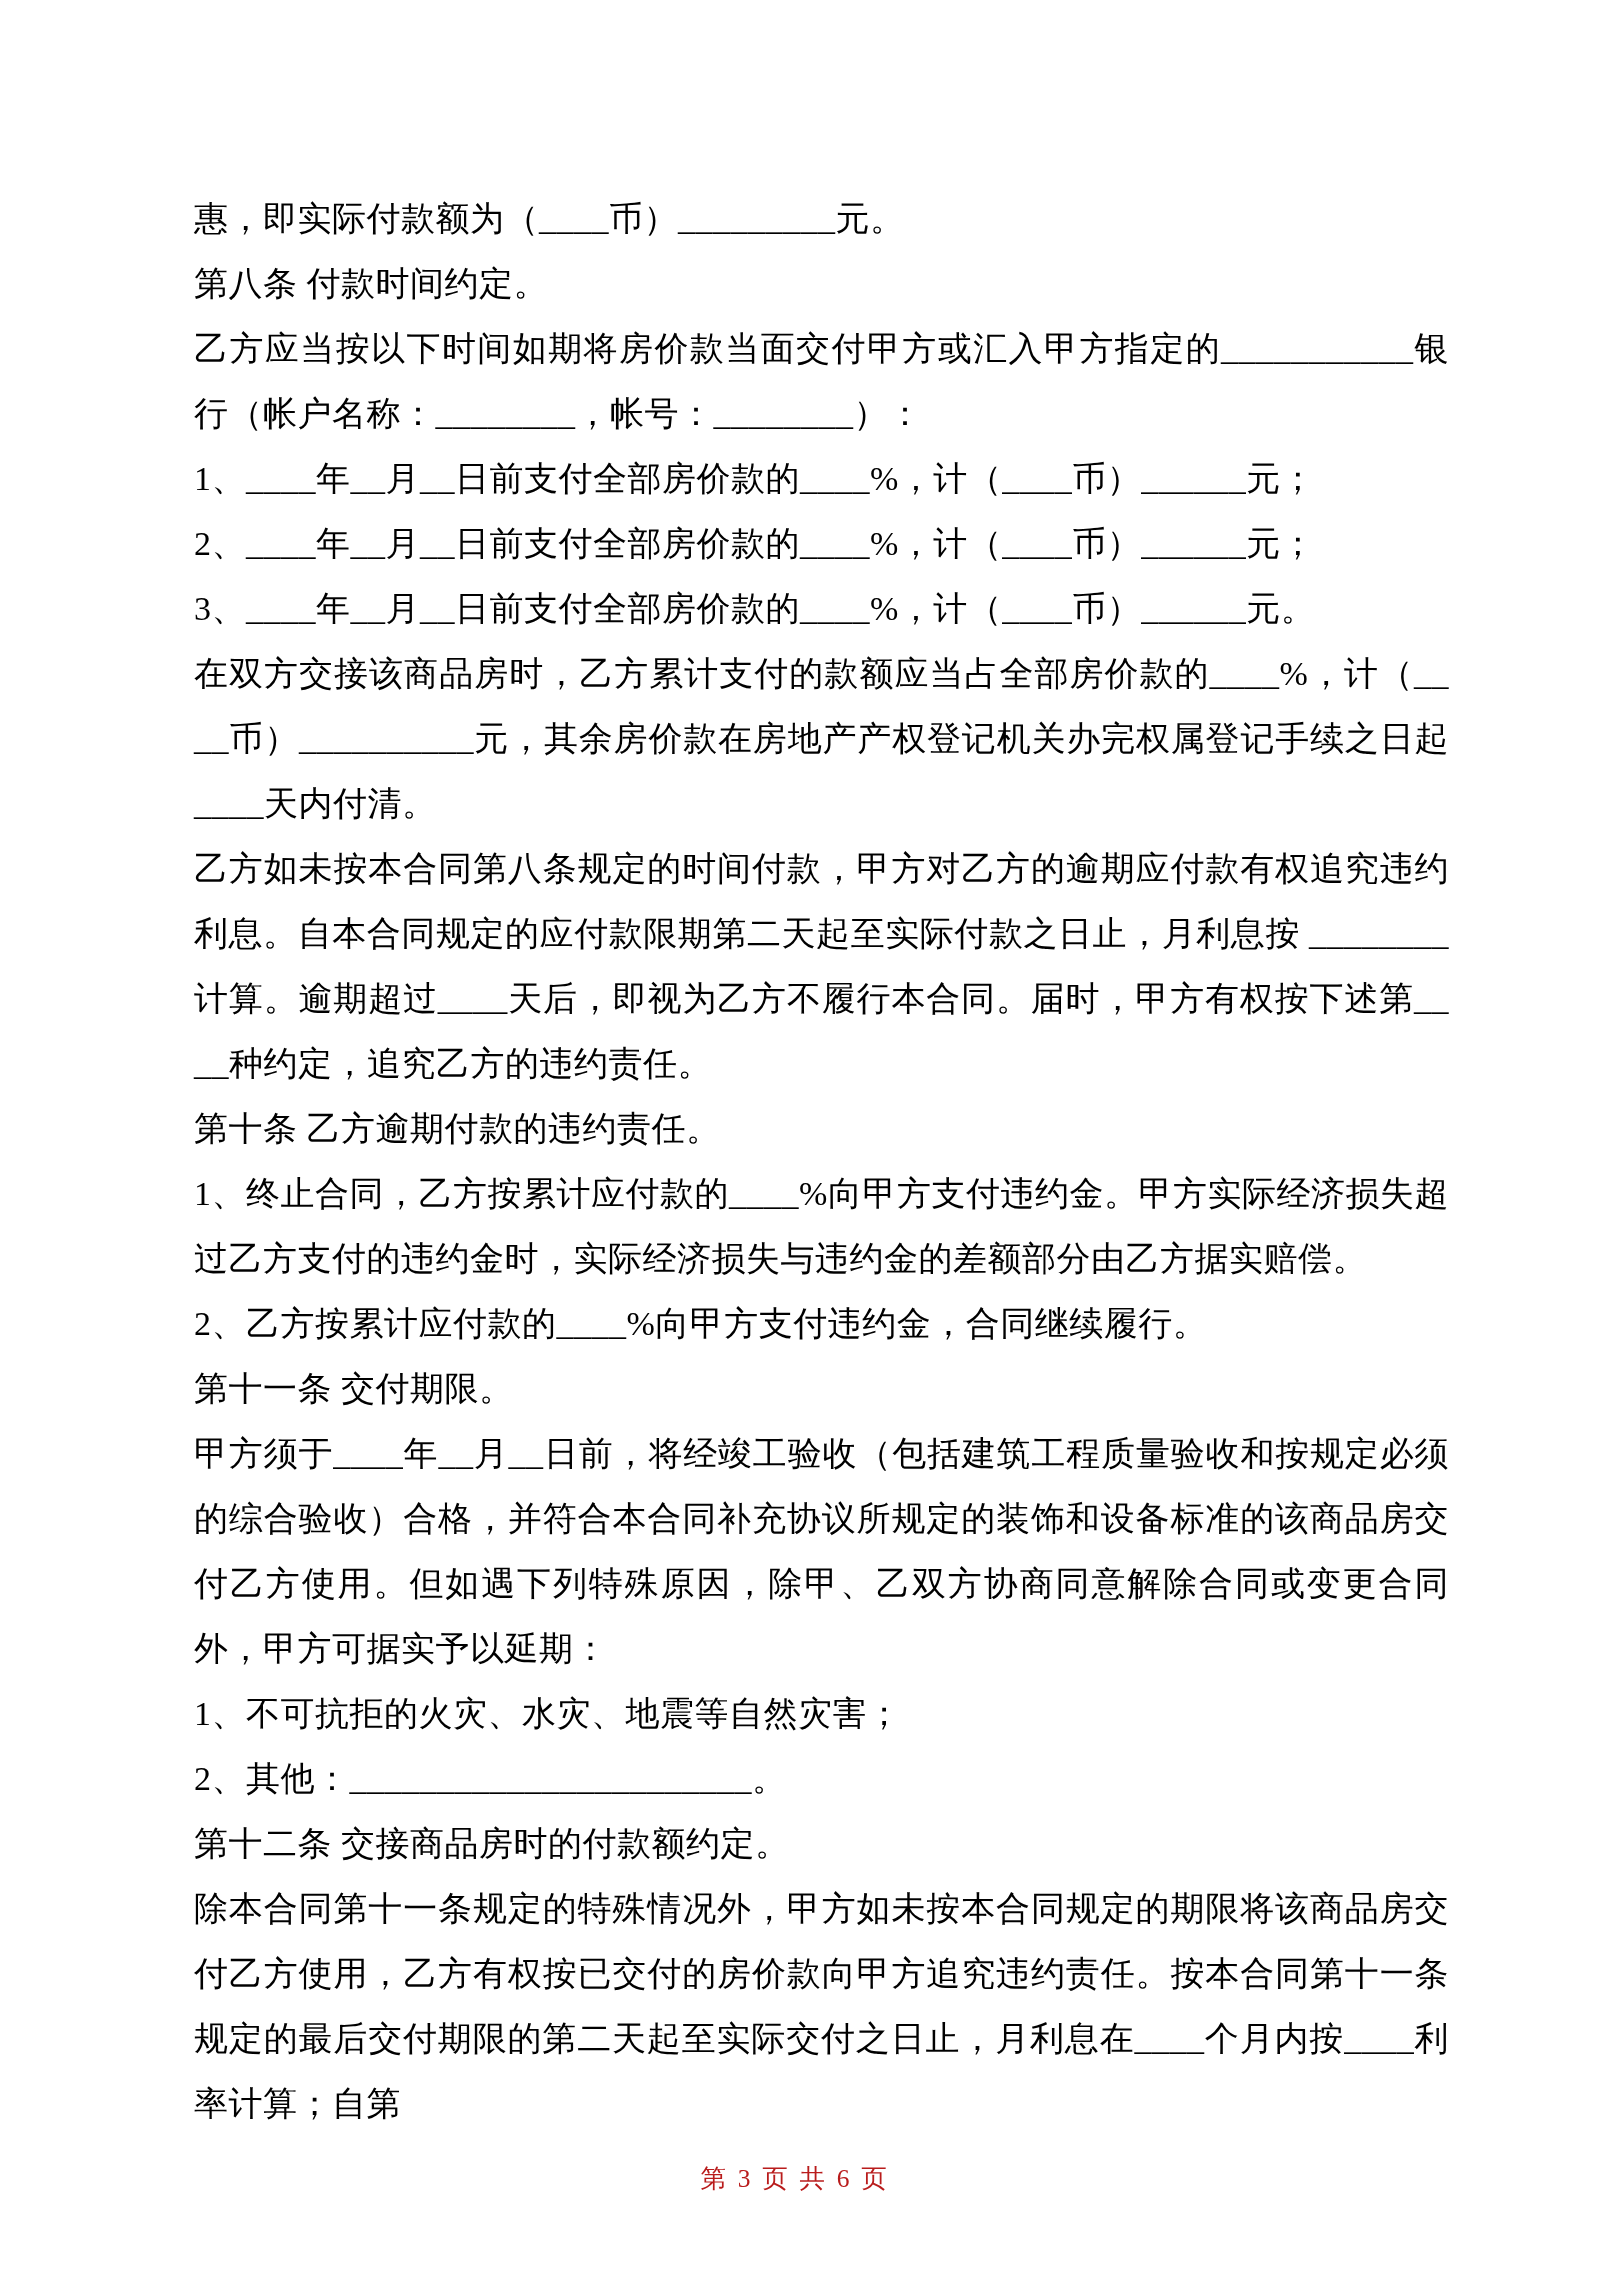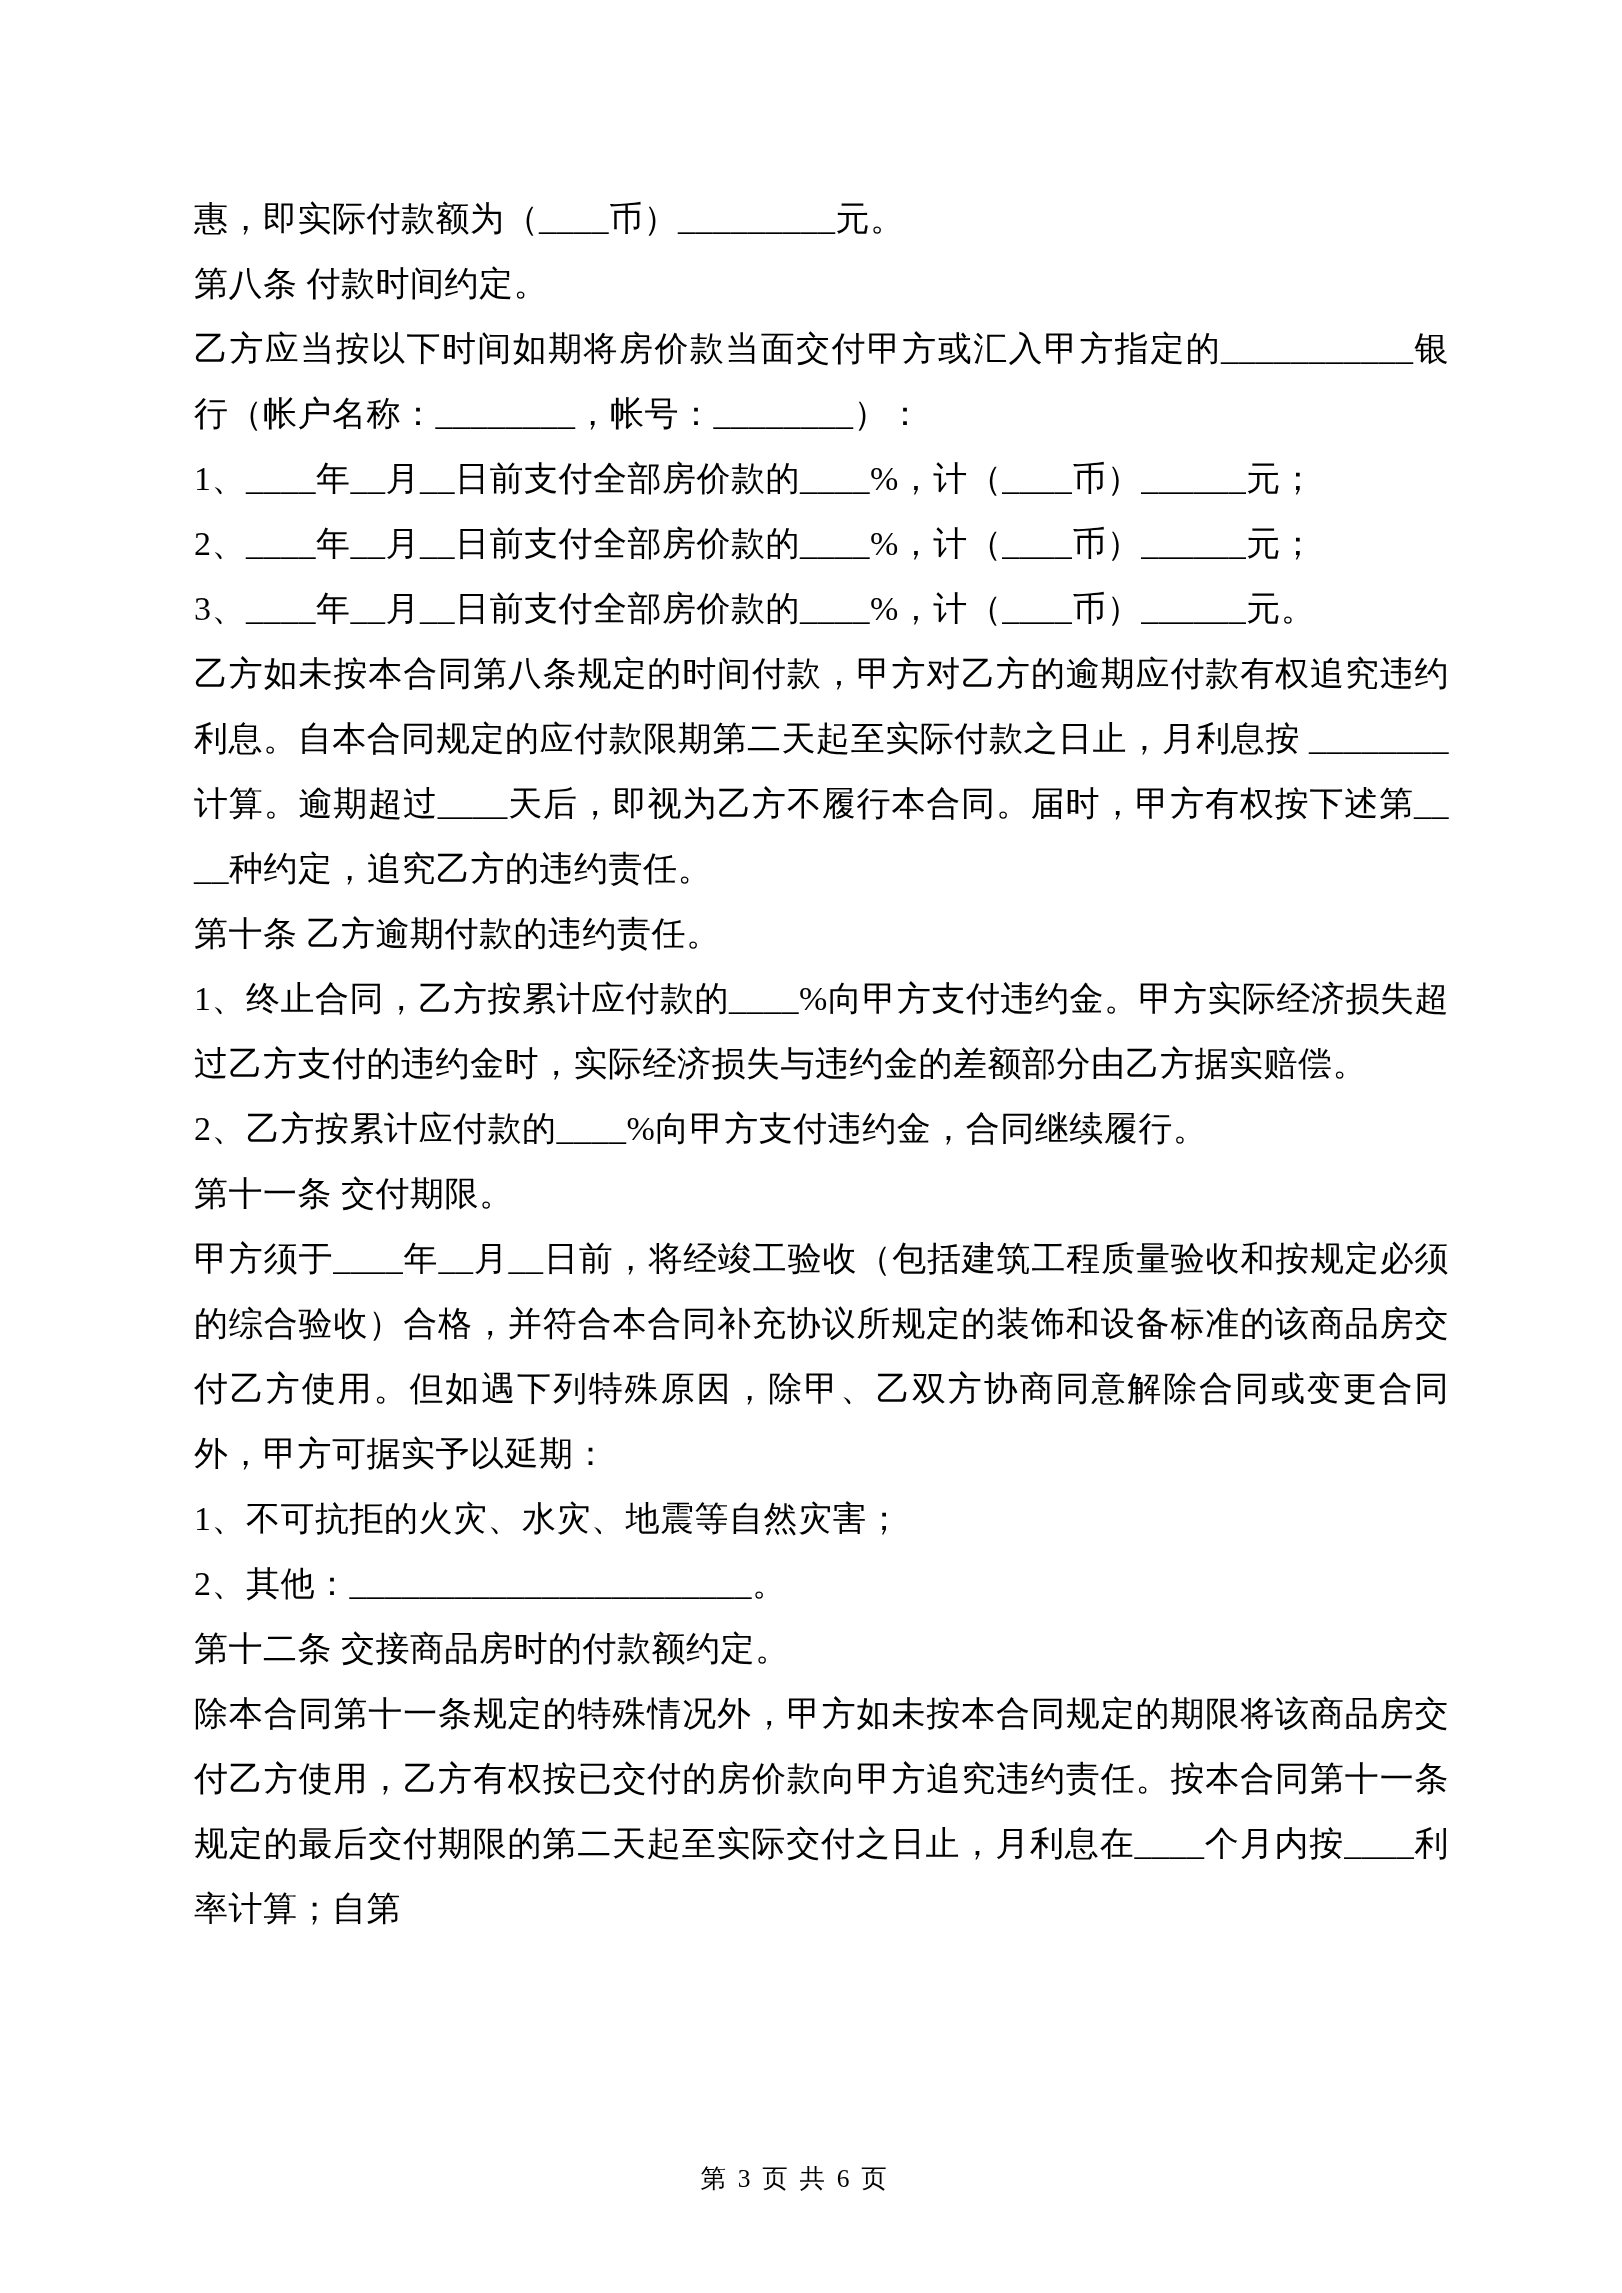--- a/index.html
+++ b/index.html
@@ -32,34 +32,35 @@
     margin: 0;
   }
   .footer {
     position: absolute;
     bottom: 98px;
     left: 0;
     width: 100%;
     text-align: center;
     font-size: 25.5px;
     letter-spacing: 2.7px;
-    color: #000000;
+    color: #b91c1c;
   }
 </style>
 </head>
 <body>
 
 <div class="page">
   <div class="content">
     <p class="para">惠，即实际付款额为（____币）_________元。</p>
     <p class="para">第八条  付款时间约定。</p>
     <p class="para">乙方应当按以下时间如期将房价款当面交付甲方或汇入甲方指定的___________银行（帐户名称：________，帐号：________）：</p>
     <p class="para">1、____年__月__日前支付全部房价款的____%，计（____币）______元；</p>
     <p class="para">2、____年__月__日前支付全部房价款的____%，计（____币）______元；</p>
     <p class="para">3、____年__月__日前支付全部房价款的____%，计（____币）______元。</p>
+    <p class="para">在双方交接该商品房时，乙方累计支付的款额应当占全部房价款的____%，计（____币）__________元，其余房价款在房地产产权登记机关办完权属登记手续之日起____天内付清。</p>
     <p class="para">乙方如未按本合同第八条规定的时间付款，甲方对乙方的逾期应付款有权追究违约利息。自本合同规定的应付款限期第二天起至实际付款之日止，月利息按  ________计算。逾期超过____天后，即视为乙方不履行本合同。届时，甲方有权按下述第____种约定，追究乙方的违约责任。</p>
     <p class="para">第十条  乙方逾期付款的违约责任。</p>
     <p class="para">1、终止合同，乙方按累计应付款的____%向甲方支付违约金。甲方实际经济损失超过乙方支付的违约金时，实际经济损失与违约金的差额部分由乙方据实赔偿。</p>
     <p class="para">2、乙方按累计应付款的____%向甲方支付违约金，合同继续履行。</p>
     <p class="para">第十一条  交付期限。</p>
     <p class="para">甲方须于____年__月__日前，将经竣工验收（包括建筑工程质量验收和按规定必须的综合验收）合格，并符合本合同补充协议所规定的装饰和设备标准的该商品房交付乙方使用。但如遇下列特殊原因，除甲、乙双方协商同意解除合同或变更合同外，甲方可据实予以延期：</p>
     <p class="para">1、不可抗拒的火灾、水灾、地震等自然灾害；</p>
     <p class="para">2、其他：_______________________。</p>
     <p class="para">第十二条  交接商品房时的付款额约定。</p>
     <p class="para">除本合同第十一条规定的特殊情况外，甲方如未按本合同规定的期限将该商品房交付乙方使用，乙方有权按已交付的房价款向甲方追究违约责任。按本合同第十一条规定的最后交付期限的第二天起至实际交付之日止，月利息在____个月内按____利率计算；自第</p>

